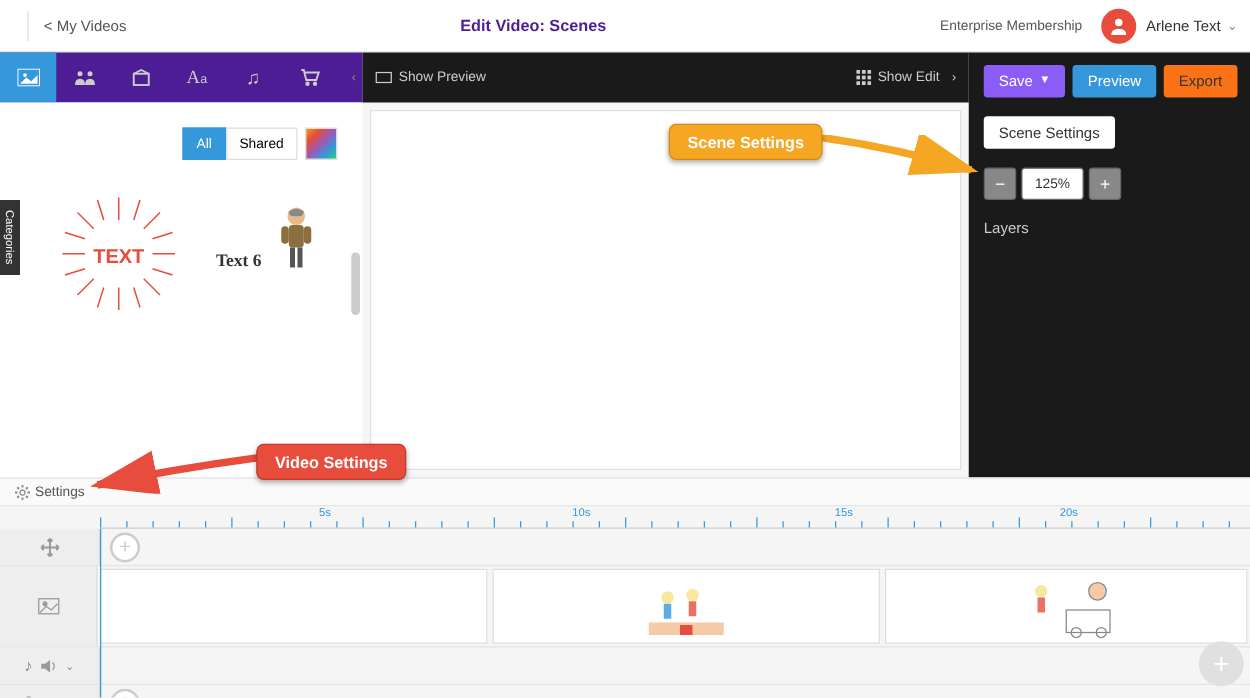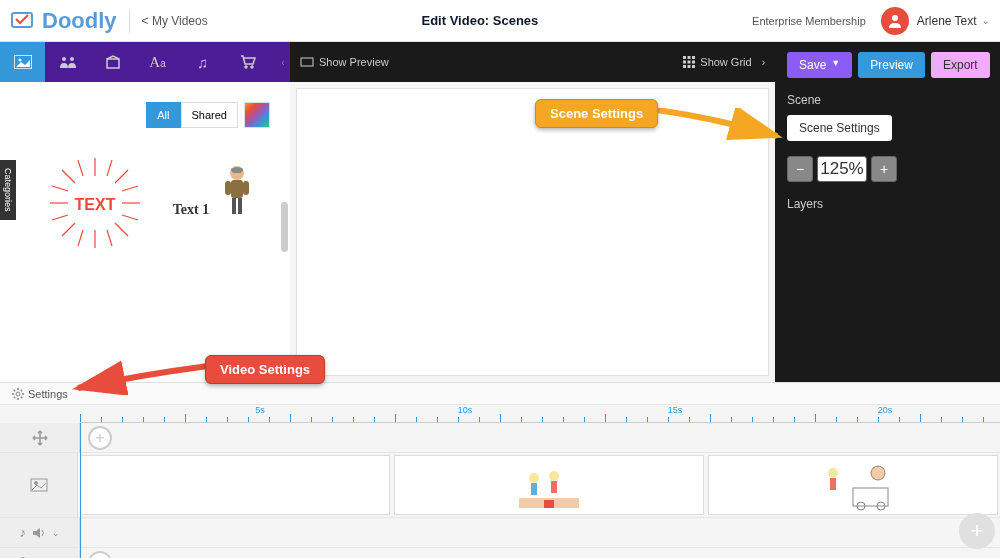--- a/index.html
+++ b/index.html
@@ -4,21 +4,21 @@
 <style>
 * { box-sizing: border-box; margin: 0; padding: 0; font-family: Arial, sans-serif; }
 body { width: 1000px; height: 558px; overflow: hidden; background: #f5f5f5; position: relative; }
 
 
 .header { height: 42px; background: #fff; border-bottom: 1px solid #e0e0e0; display: flex; align-items: center; padding: 0 10px; }
 .logo { display: flex; align-items: center; font-family: 'Comic Sans MS', cursive; font-size: 22px; font-weight: bold; color: #5a9bd5; }
 .logo svg { margin-right: 4px; }
 .divider-v { width: 1px; height: 24px; background: #ddd; margin: 0 12px; }
 .nav-back { font-size: 12px; color: #555; cursor: pointer; }
-.title { flex: 1; text-align: center; font-size: 13px; font-weight: 600; color: #0f172a; }
+.title { flex: 1; text-align: center; font-size: 13px; font-weight: 600; color: #4c1d95; }
 .membership { font-size: 11px; color: #555; margin-right: 15px; }
 .avatar-wrap { display: flex; align-items: center; cursor: pointer; }
 .avatar { width: 28px; height: 28px; border-radius: 50%; background: #e74c3c; display: flex; align-items: center; justify-content: center; margin-right: 8px; }
 .avatar svg { fill: #fff; }
 .user-name { font-size: 12px; color: #333; margin-right: 5px; }
 .chevron-down { font-size: 10px; color: #888; }
 
 
 .main { display: flex; height: 340px; }
 .left-col { width: 290px; display: flex; flex-direction: column; }
@@ -47,25 +47,25 @@
 .canvas { flex: 1; background: #fff; margin: 6px; border: 1px solid #e0e0e0; }
 
 
 .right-panel { width: 225px; background: #1a1a1a; color: #ccc; padding: 10px 12px; font-size: 12px; }
 .panel-section { margin-bottom: 15px; }
 .panel-label { font-size: 12px; color: #ccc; margin-bottom: 8px; }
 .btn-row { display: flex; gap: 6px; }
 .btn { padding: 6px 12px; font-size: 12px; border: none; border-radius: 3px; cursor: pointer; background: #888; color: #fff; }
 .btn.save { background: #8b5cf6; display: flex; gap: 5px; }
 .btn.preview { background: #3498db; }
-.btn.export { background: #f0abfc; color: #333; }
+.btn.export { background: #f97316; color: #333; }
 .btn.scene-settings { background: #fff; color: #333; }
 .zoom-row { display: flex; gap: 0; }
 .zoom-btn { width: 26px; height: 26px; border: 1px solid #666; background: #888; color: #fff; display: flex; align-items: center; justify-content: center; cursor: pointer; font-size: 14px; border-radius: 3px; }
-.zoom-val { width: 50px; height: 26px; border: 1px solid #666; background: #fff; color: #333; display: flex; align-items: center; justify-content: center; font-size: 17px; margin: 0 4px; border-radius: 3px; }
+.zoom-val { width: 50px; height: 26px; border: 1px solid #666; background: #fff; color: #333; display: flex; align-items: center; justify-content: center; font-size: 11px; margin: 0 4px; border-radius: 3px; }
 
 
 .timeline { position: absolute; left: 0; right: 0; top: 382px; bottom: 0; background: #f5f5f5; border-top: 1px solid #ddd; }
 .timeline-settings { height: 22px; display: flex; align-items: center; padding: 0 12px; font-size: 11px; color: #555; gap: 4px; cursor: pointer; border-bottom: 1px solid #e5e5e5; background: #fafafa; }
 .ruler { height: 18px; position: relative; margin-left: 80px; border-bottom: 1px solid #ccc; }
 .ruler-mark { position: absolute; top: 0; font-size: 9px; color: #3498db; transform: translateX(-50%); }
 .ruler-tick { position: absolute; bottom: 0; width: 1px; height: 5px; background: #3498db; }
 .ruler-tick.major { height: 8px; }
 
 .tracks { position: relative; }
@@ -83,27 +83,20 @@
 .callout.orange { background: #f5a623; border: 1px solid #d68910; }
 .callout.red { background: #e74c3c; border: 1px solid #c0392b; text-align: right; }
 .arrow-svg { position: absolute; z-index: 99; pointer-events: none; }
 
 .scroll-thumb { position: absolute; right: 2px; top: 120px; width: 7px; height: 50px; background: #ccc; border-radius: 4px; }
 </style>
 </head>
 <body>
 
 <div class="header">
-  <div class="logo">
-    <svg width="28" height="24" viewBox="0 0 28 24">
-        <rect x="2" y="4" width="20" height="14" rx="2" fill="none" stroke="#5a9bd5" stroke-width="2"></rect>
-        <path d="M6 10 L10 14 L18 6" fill="none" stroke="#e74c3c" stroke-width="2"></path>
-      </svg>
-    <span>Doodly</span>
-  </div>
   <div class="divider-v"></div>
   <div class="nav-back">&lt; My Videos</div>
   <div class="title">Edit Video: Scenes</div>
   <div class="membership">Enterprise Membership</div>
   <div class="avatar-wrap">
     <div class="avatar">
       <svg width="16" height="16" viewBox="0 0 16 16">
           <circle cx="8" cy="5" r="3"></circle>
           <path d="M2 15 Q2 10 8 10 Q14 10 14 15 Z"></path>
         </svg>
@@ -177,21 +170,21 @@
                 <line x1="72" y1="98" x2="67" y2="82"></line>
               <line x1="12" y1="38" x2="28" y2="43"></line>
                 <line x1="12" y1="72" x2="28" y2="67"></line>
               <line x1="98" y1="38" x2="82" y2="43"></line>
                 <line x1="98" y1="72" x2="82" y2="67"></line>
             </g>
             <text x="55" y="62" text-anchor="middle" font-family="Comic Sans MS,cursive" font-size="16" font-weight="bold" fill="#e74c3c">TEXT</text>
           </svg>
         </div>
         <div class="asset-item" style="height:80px;flex-direction:row;align-items:flex-end;gap:8px">
-          <span style="font-family:'Comic Sans MS',cursive;font-size:14px;font-weight:bold;color:#333">Text 1</span>
+          <span style="font-family:'Comic Sans MS',cursive;font-size:14px;font-weight:bold;color:#333">Text 6</span>
           <svg width="40" height="55" viewBox="0 0 40 55">
             <circle cx="20" cy="10" r="7" fill="#e8b98a"></circle>
             <path d="M14 6 Q20 2 26 6 Q26 10 22 10 L18 10 Q14 10 14 6" fill="#888"></path>
             <rect x="14" y="17" width="12" height="18" rx="3" fill="#8b6f3e"></rect>
             <rect x="8" y="18" width="6" height="14" rx="3" fill="#8b6f3e"></rect>
             <rect x="26" y="18" width="6" height="14" rx="3" fill="#8b6f3e"></rect>
             <rect x="15" y="35" width="4" height="16" fill="#555"></rect>
             <rect x="21" y="35" width="4" height="16" fill="#555"></rect>
           </svg>
         </div>
@@ -213,40 +206,39 @@
             <rect width="3" height="3"></rect>
             <rect x="4.5" width="3" height="3"></rect>
             <rect x="9" width="3" height="3"></rect>
             <rect y="4.5" width="3" height="3"></rect>
             <rect x="4.5" y="4.5" width="3" height="3"></rect>
             <rect x="9" y="4.5" width="3" height="3"></rect>
             <rect y="9" width="3" height="3"></rect>
             <rect x="4.5" y="9" width="3" height="3"></rect>
             <rect x="9" y="9" width="3" height="3"></rect>
           </svg>
-        <span>Show Grid</span>
+        <span>Show Edit</span>
       </div>
       <div class="expand">›</div>
     </div>
     <div class="canvas"></div>
   </div>
 
   <div class="right-panel">
     <div class="panel-section">
       <div class="btn-row">
         <button class="btn save">
             <span>Save</span>
             <span style="font-size:9px">▼</span>
           </button>
         <button class="btn preview">Preview</button>
         <button class="btn export">Export</button>
       </div>
     </div>
     <div class="panel-section">
-      <div class="panel-label">Scene</div>
       <button class="btn scene-settings">Scene Settings</button>
     </div>
     <div class="panel-section">
       <div class="zoom-row">
         <div class="zoom-btn">−</div>
         <div class="zoom-val">125%</div>
         <div class="zoom-btn">+</div>
       </div>
     </div>
     <div class="panel-section">
@@ -262,21 +254,21 @@
     <svg width="12" height="12" viewBox="0 0 12 12" fill="#888">
         <circle cx="6" cy="6" r="2" fill="none" stroke="#888"></circle>
         <path d="M6 0 L6 2 M6 10 L6 12 M0 6 L2 6 M10 6 L12 6 M1.8 1.8 L3.2 3.2 M8.8 8.8 L10.2 10.2 M10.2 1.8 L8.8 3.2 M3.2 8.8 L1.8 10.2" stroke="#888" stroke-width="1.5"></path>
       </svg>
     <span>Settings</span>
   </div>
   <div class="ruler">
     <span class="ruler-mark" style="left:180px">5s</span>
     <span class="ruler-mark" style="left:385px">10s</span>
     <span class="ruler-mark" style="left:595px">15s</span>
-    <span class="ruler-mark" style="left:805px">20s</span>
+    <span class="ruler-mark" style="left:775px">20s</span>
   <div class="ruler-tick major" style="left: 0px;"></div>
       <div class="ruler-tick" style="left: 21px;"></div>
       <div class="ruler-tick" style="left: 42px;"></div>
       <div class="ruler-tick" style="left: 63px;"></div>
       <div class="ruler-tick" style="left: 84px;"></div>
       <div class="ruler-tick major" style="left: 105px;"></div>
       <div class="ruler-tick" style="left: 126px;"></div>
       <div class="ruler-tick" style="left: 147px;"></div>
       <div class="ruler-tick" style="left: 168px;"></div>
       <div class="ruler-tick" style="left: 189px;"></div>

